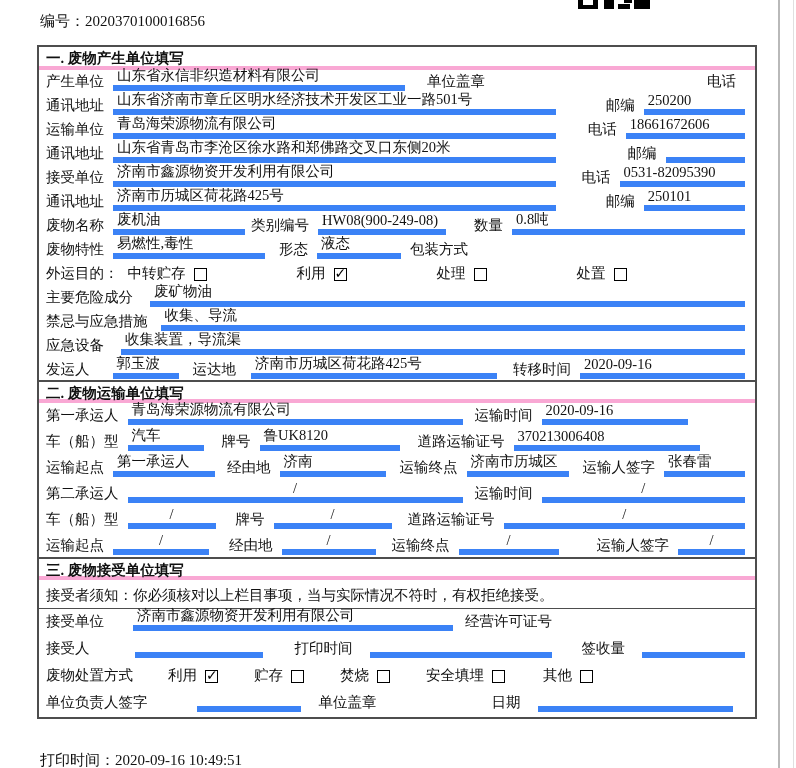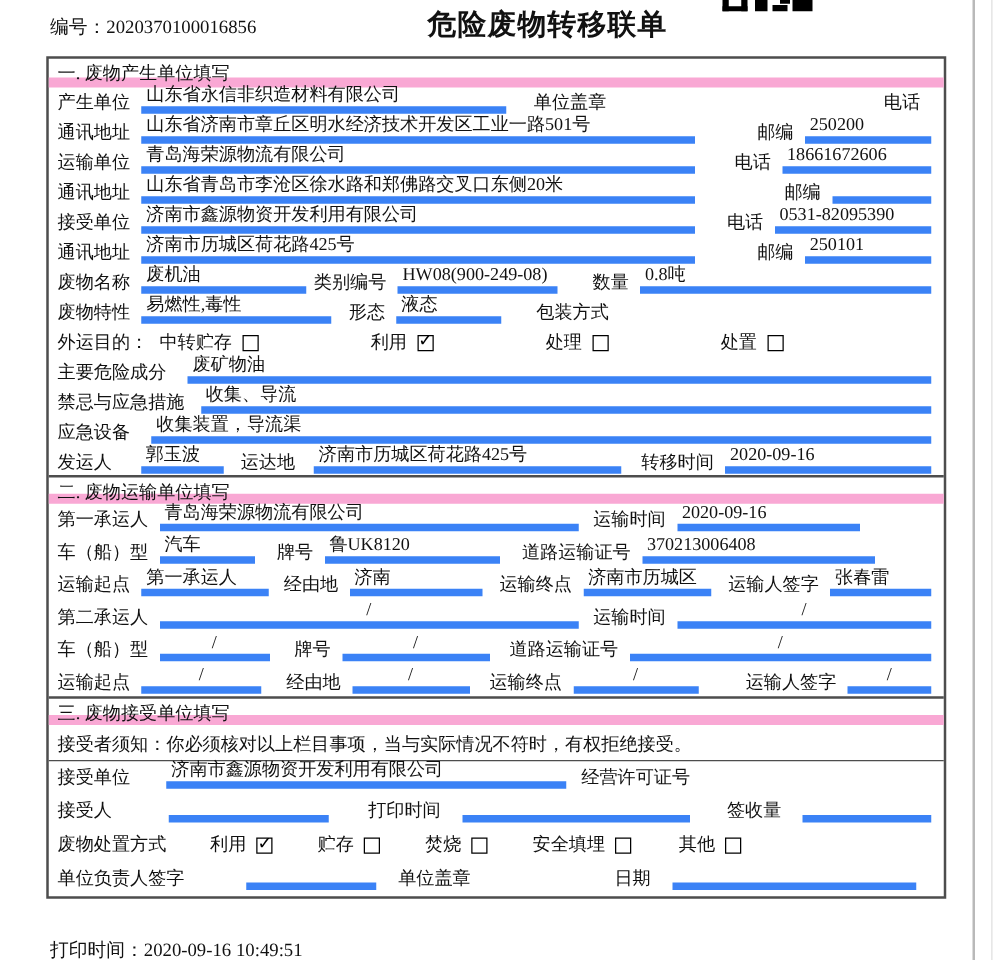--- a/index.html
+++ b/index.html
@@ -17,21 +17,21 @@
   .qr { position:absolute; left:578px; top:0; height:9px; width:76px; }
   .qr span { position:absolute; background:#000; }
   .qr .q1 { left:0; top:0; width:20px; height:9px; background:transparent;
             border-left:5px solid #000; border-right:5px solid #000; border-bottom:4px solid #000; }
   .q2 { left:26px; top:0; width:10px; height:9px; }
   .q3 { left:40px; top:4px; width:12px; height:5px; }
   .q4 { left:46px; top:0; width:8px; height:3px; }
   .q5 { left:56px; top:0; width:16px; height:9px; }
   
   .form { position:absolute; left:37px; top:45px; width:720px; border:2px solid #4d4d4d; background:#fff; }
-  .sec-h { height:23px; padding:2px 7px 0; font-weight:normal; font-size:14.5px; border-bottom:8px solid #f9a8d4; }
+  .sec-h { height:23px; padding:2px 7px 0; font-weight:bold; font-size:14.5px; border-bottom:4px solid #f9a8d4; }
   .sec-h.mid { border-top:2px solid #4d4d4d; margin-top:-2px; }
   .notice { height:29px; padding:6px 7px 0; border-bottom:1.5px solid #4d4d4d; white-space:nowrap; }
   .r { display:flex; align-items:flex-end; height:24px; padding:0 10px 3px 7px; }
   .r2x { height:26px; padding-bottom:4px; }
   .r3x { height:27px; padding-bottom:5px; }
   .l { white-space:nowrap; margin-right:9px; }
   .v { border-bottom:6px solid #3b82f6; padding:0 4px; white-space:nowrap; overflow:hidden; min-height:18px; }
   .vf { flex:1 1 auto; }
   .vc { text-align:center; }
   .g { flex:1 1 auto; }
@@ -48,21 +48,20 @@
   .edge-a { position:absolute; left:778px; top:0; width:2px; height:768px; background:#b9b9b9; }
   .edge-b { position:absolute; left:793px; top:0; width:1px; height:768px; background:#e0e0e0; }
 </style>
 </head>
 <body>
 
 <div class="page">
 
   <div class="hdr">
     <div class="serial"><span>编号：</span><span>2020370100016856</span></div>
-    <div class="doc-title">危险废物转移联单</div>
     <div class="qr">
       <span class="q1"></span>
       <span class="q2"></span>
       <span class="q3"></span>
       <span class="q4"></span>
       <span class="q5"></span>
     </div>
   </div>
 
   <div class="form">
@@ -124,21 +123,21 @@
       <span class="v" style="width:128px">HW08(900-249-08)</span>
       <span class="l" style="margin-left:28px">数量</span>
       <span class="v vf">0.8吨</span>
     </div>
 
     <div class="r">
       <span class="l">废物特性</span>
       <span class="v" style="width:152px">易燃性,毒性</span>
       <span class="l" style="margin-left:14px">形态</span>
       <span class="v" style="width:84px">液态</span>
-      <span class="l" style="margin-left:28px">包装方式</span>
+      <span class="l" style="margin-left:9px">包装方式</span>
     </div>
 
     <div class="r">
       <span class="l">外运目的：</span>
       <span class="opt">
         <span>中转贮存</span>
         <span class="cb" data-checked="false"></span>
       </span>
       <span class="opt" style="margin-left:90px">
         <span>利用</span>

